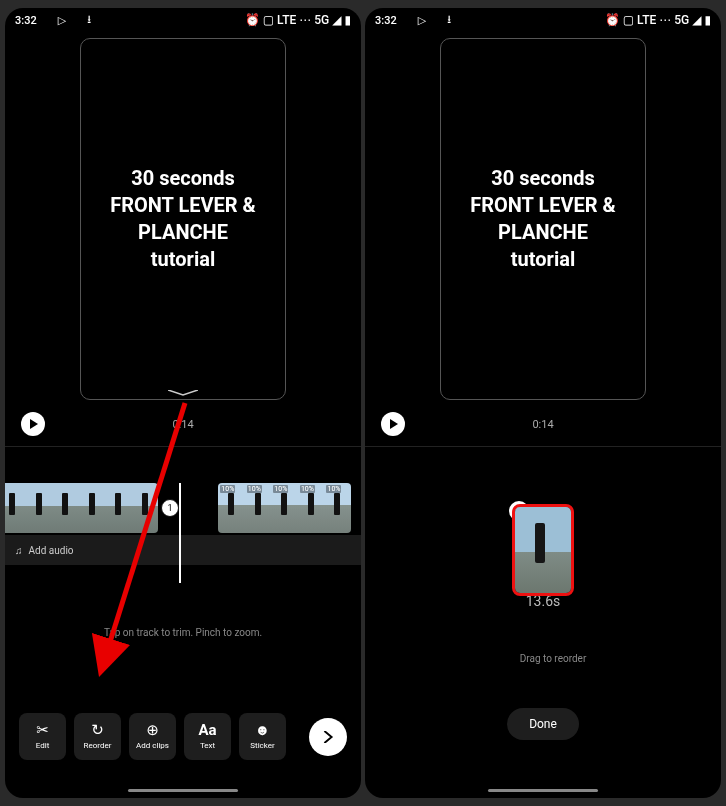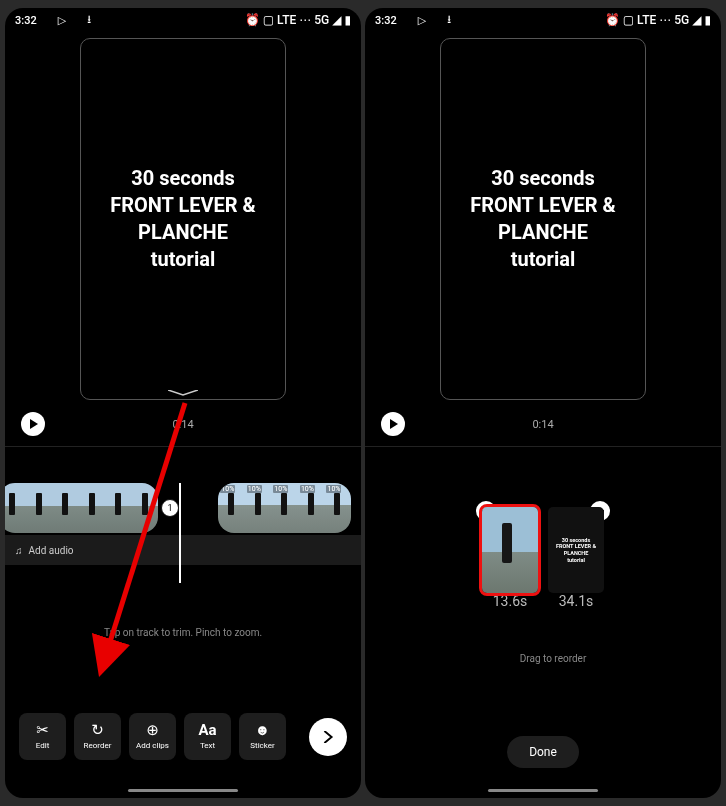--- a/index.html
+++ b/index.html
@@ -98,21 +98,21 @@
   .ruler .dot { width:2px;height:2px;background:#555;border-radius:50%;top:6px; }
   .clips-row {
     margin-top: 28px;
     height: 50px;
     display: flex;
     position: relative;
   }
   .clip {
     height: 50px;
     display: flex;
-    border-radius: 16px;
+    border-radius: 4px;
     overflow: hidden;
     margin-right: 10px;
   }
   .thumb {
     width: 30px; height: 50px;
     background: linear-gradient(180deg,#b0cbe0 0%,#b0cbe0 45%,#7e8b86 45%,#6f7b76 100%);
     position: relative;
   }
   .thumb::after {
     content:"";
@@ -222,21 +222,21 @@
     width:20px;height:20px;background:#fff;border-radius:50%;
     display:flex;align-items:center;justify-content:center;
     top:-6px;
   }
   .minus svg { width:10px;height:10px; }
   .reorder-item .dur { color:#bbb; font-size:14px; margin-top:0; }
   .reorder-item.sel .minus { left:-6px; }
   .reorder-item.b .minus { right:-6px; }
   .reorder-hint { color:#888; font-size:10px; margin-top:44px;padding-left:20px; }
   .done-btn {
-    margin-top:72px;
+    margin-top:44px;
     background:#1e1e1e;
     color:#fff;
     font-size:12px;
     padding:9px 22px;
     border-radius:20px;
   }
   
   .arrow-svg {
     position:absolute;
     left:70px; top:390px;
@@ -404,33 +404,20 @@
         <div class="minus">
           <svg viewBox="0 0 10 10">
               <line x1="1" y1="5" x2="9" y2="5" stroke="#000" stroke-width="2"></line>
             </svg>
         </div>
         <div class="th">
             <div class="scene"></div>
           </div>
         <div class="dur">13.6s</div>
       </div>
-      <div class="reorder-item b">
-        <div class="minus">
-          <svg viewBox="0 0 10 10">
-              <line x1="1" y1="5" x2="9" y2="5" stroke="#000" stroke-width="2"></line>
-            </svg>
-        </div>
-        <div class="th">
-            <div class="mini" style="white-space:pre-line">30 seconds
-FRONT LEVER &amp; PLANCHE
-tutorial</div>
-          </div>
-        <div class="dur">34.1s</div>
-      </div>
     </div>
 
     <div class="reorder-hint">Drag to reorder</div>
 
     <div class="done-btn">
       <span>Done</span>
     </div>
 
     <div class="gesture-bar"></div>
   </div>

